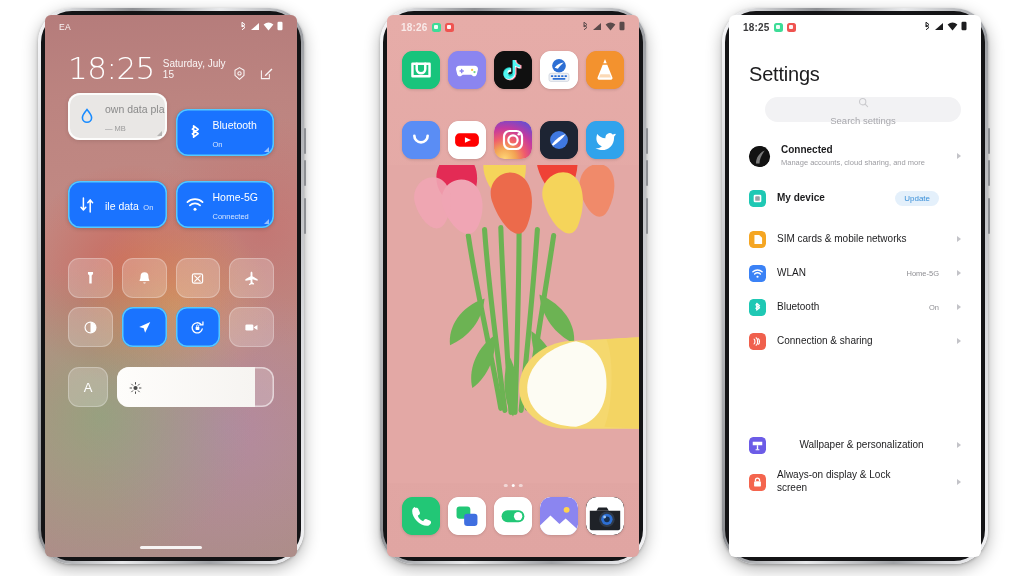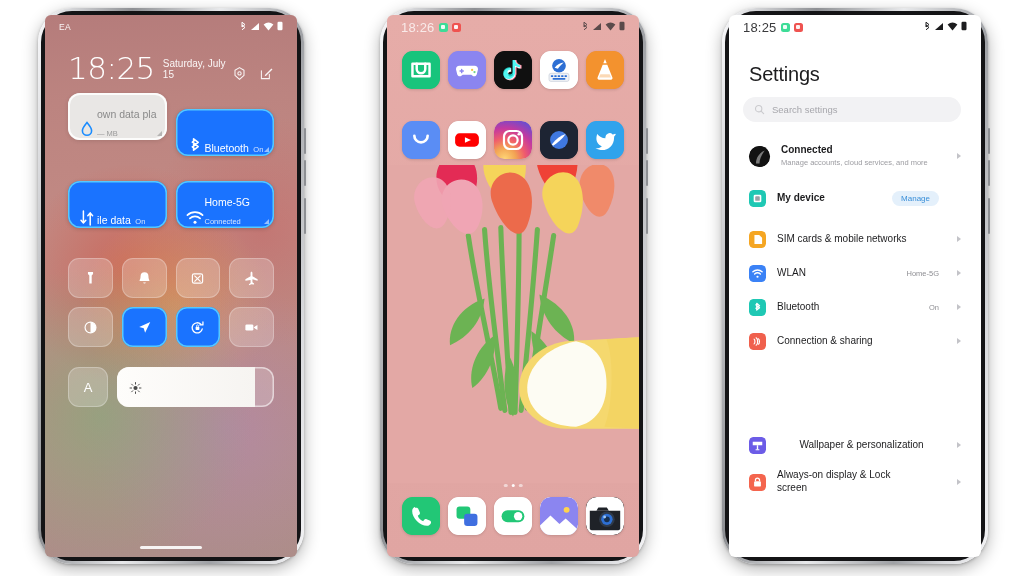--- a/index.html
+++ b/index.html
@@ -38,21 +38,21 @@
 
   
   .statusbar{
     position:absolute;top:0;left:0;right:0;height:24px;
     display:flex;align-items:center;justify-content:space-between;
     padding:0 14px;box-sizing:border-box;z-index:6;
     font-size:9px;letter-spacing:.2px;
   }
   .sb-left{display:flex;align-items:center;gap:4px;}
   .sb-right{display:flex;align-items:center;gap:3px;}
-  .sb-time{font-size:13px;font-weight:400;}
+  .sb-time{font-size:10px;font-weight:700;}
   .badge{width:9px;height:9px;border-radius:2.5px;display:inline-block;position:relative;}
   .badge::after{content:"";position:absolute;inset:2.5px;border-radius:1px;background:rgba(255,255,255,.92);}
   .sb-ico{display:inline-block;}
 
   
   #screen-left{
     background:
       radial-gradient(circle at 22% 74%, rgba(126,176,120,.55) 0%, rgba(126,176,120,0) 34%),
       radial-gradient(circle at 72% 76%, rgba(175,132,190,.45) 0%, rgba(175,132,190,0) 32%),
       radial-gradient(circle at 52% 54%, rgba(226,168,86,.50) 0%, rgba(226,168,86,0) 30%),
@@ -62,22 +62,22 @@
   }
   .cc-carrier{color:rgba(255,255,255,.92);font-size:8.5px;letter-spacing:.4px;}
   .cc-head{position:absolute;top:38px;left:23px;right:23px;display:flex;align-items:flex-end;}
   .cc-clock{color:#fff;font-size:31px;font-weight:300;line-height:1;letter-spacing:-.5px;font-family:"DejaVu Sans",sans-serif;}
   .cc-date{color:rgba(255,255,255,.93);font-size:10px;margin-left:8px;margin-bottom:4px;}
   .cc-head-icons{margin-left:auto;display:flex;gap:12px;margin-bottom:3px;}
   .cc-hi{width:15px;height:15px;opacity:.92;}
 
   .cc-tiles{position:absolute;top:78px;left:23px;right:23px;display:grid;grid-template-columns:1fr 1fr;gap:9px;}
   .big-tile{
-    height:47px;border-radius:12px;position:relative;display:flex;align-items:flex-end;
-    padding:0 9px;box-sizing:border-box;overflow:hidden;
+    height:47px;border-radius:12px;position:relative;display:flex;align-items:center;
+    padding:0 9px;box-sizing:border-box;gap:8px;overflow:hidden;
   }
   .big-tile.on{background:#1a73ff;box-shadow:0 0 0 1.5px #55c9ff inset,0 1px 4px rgba(0,0,0,.18);margin-top:16px;}
   .big-tile.off{background:#e9e7e5;box-shadow:0 0 0 2px rgba(255,255,255,.85) inset,0 1px 4px rgba(0,0,0,.12);}
   .bt-ic{width:20px;height:20px;flex:0 0 20px;display:flex;align-items:center;justify-content:center;}
   .bt-txt{min-width:0;}
   .bt-t1{font-size:10.5px;font-weight:500;line-height:1.15;white-space:nowrap;overflow:hidden;}
   .bt-t2{font-size:7.5px;line-height:1.3;margin-top:1px;white-space:nowrap;}
   .on .bt-t1{color:#fff;} .on .bt-t2{color:rgba(255,255,255,.82);}
   .off .bt-t1{color:#8a8a8a;} .off .bt-t2{color:#9a9a9a;}
   .corner{position:absolute;right:5px;bottom:4px;width:0;height:0;
@@ -111,22 +111,22 @@
   .wallpaper{position:absolute;top:150px;left:0;right:0;bottom:74px;}
   .wallpaper svg{width:100%;height:100%;display:block;}
   .pagedots{position:absolute;bottom:70px;left:50%;transform:translateX(-50%);display:flex;gap:4px;}
   .pagedots i{width:3.5px;height:3.5px;border-radius:50%;background:rgba(255,255,255,.55);display:block;}
   .pagedots i.a{background:rgba(255,255,255,.95);}
   .dock{position:absolute;bottom:22px;left:11px;right:11px;display:grid;grid-template-columns:repeat(5,1fr);justify-items:center;}
 
   
   #screen-right{background:#ffffff;}
   .st-title{position:absolute;top:48px;left:20px;font-size:20px;color:#1c1c1e;font-weight:400;letter-spacing:-.2px;}
-  .st-search{position:absolute;top:82px;left:14px;right:20px;height:25px;border-radius:13px;background:#f2f2f4;
-             display:flex;align-items:center;gap:7px;padding:0 11px;box-sizing:border-box;}
+  .st-search{position:absolute;top:82px;left:36px;right:20px;height:25px;border-radius:13px;background:#f2f2f4;
+             display:flex;align-items:center;gap:7px;padding:0 11px;box-sizing:border-box;flex-direction:column;}
   .st-search svg{width:11px;height:11px;opacity:.45;flex:0 0 11px;}
   .st-search span{font-size:9.5px;color:#a7a7ac;}
   .st-group{position:absolute;left:0;right:0;}
   .st-row{display:flex;align-items:center;padding:0 20px;box-sizing:border-box;min-height:34px;gap:11px;}
   .st-ic{width:17px;height:17px;flex:0 0 17px;border-radius:4.5px;display:flex;align-items:center;justify-content:center;overflow:hidden;}
   .st-ic svg{width:100%;height:100%;}
   .st-avatar{width:21px;height:21px;flex:0 0 21px;border-radius:50%;overflow:hidden;background:#111;}
   .st-txt{flex:1;min-width:0;}
   .st-lab{font-size:10px;color:#1c1c1e;line-height:1.28;}
   .st-sub{font-size:7.5px;color:#9c9ca1;line-height:1.3;margin-top:1px;}
@@ -600,37 +600,37 @@
           <div class="st-group" style="top:121px;">
             <div class="st-row" style="min-height:40px;">
               <div class="st-avatar">
                 <svg viewBox="0 0 24 24">
                     <circle cx="12" cy="12" r="12" fill="#121212"></circle>
                     <path d="M8 20 C8 13 12 8 18 5 C14 11 12 15 12 20z" fill="#cfcfcf" opacity=".55"></path>
                   </svg>
               </div>
               <div class="st-txt">
                 <div class="st-lab" style="font-weight:600;">Connected</div>
-                <div class="st-sub">Manage accounts, cloud services, and more</div>
+                <div class="st-sub">Manage accounts, cloud sharing, and more</div>
               </div>
               <div class="chev"></div>
             </div>
 
             <div class="st-row" style="min-height:36px;margin-top:4px;">
               <div class="st-ic">
                 <svg viewBox="0 0 20 20">
                     <rect width="20" height="20" rx="4.6" fill="#1fc8b4"></rect>
                     <rect x="5.5" y="5.5" width="9" height="9" rx="1.6" fill="#ffffff"></rect>
                     <rect x="7.3" y="7.3" width="5.4" height="5.4" rx="1" fill="#9aa0a6"></rect>
                   </svg>
               </div>
               <div class="st-txt">
                 <div class="st-lab" style="font-weight:600;">My device</div>
               </div>
-              <div class="st-pill">Manage</div>
+              <div class="st-pill">Update</div>
               <div class="chev" style="visibility:hidden"></div>
             </div>
           </div>
 
           <div class="st-group" style="top:207px;">
             <div class="st-row">
               <div class="st-ic">
                 <svg viewBox="0 0 20 20">
                     <rect width="20" height="20" rx="4.6" fill="#f5a623"></rect>
                     <path d="M6.4 4.6h5.6l3.4 3.4v7.4H6.4z" fill="#fff"></path>

